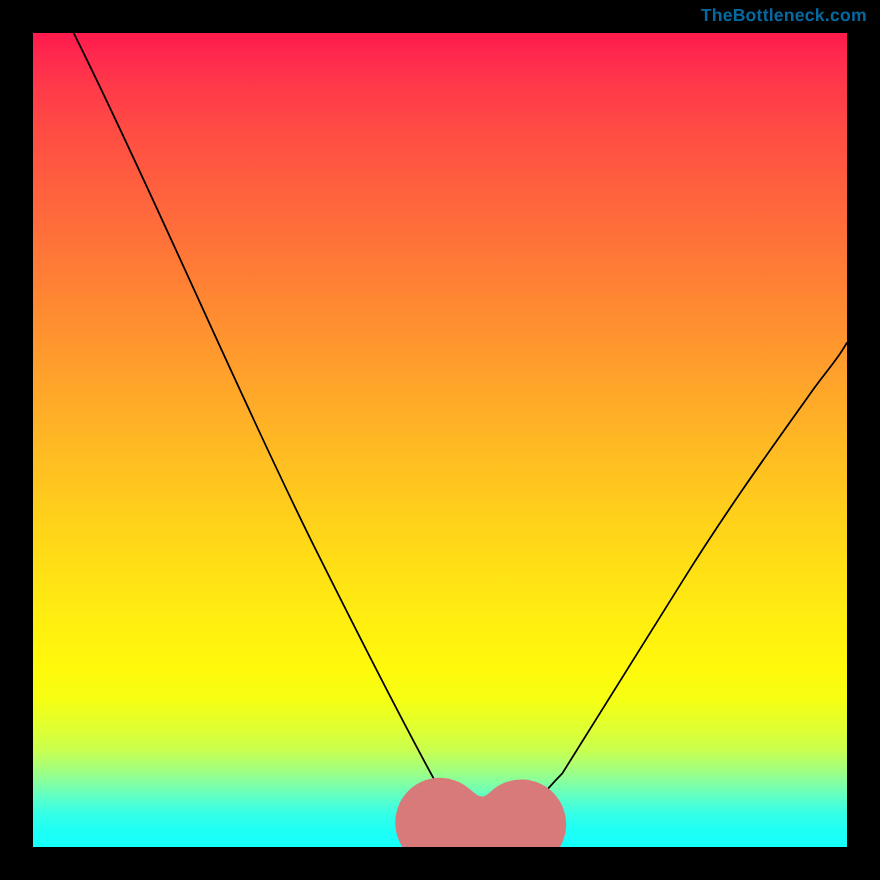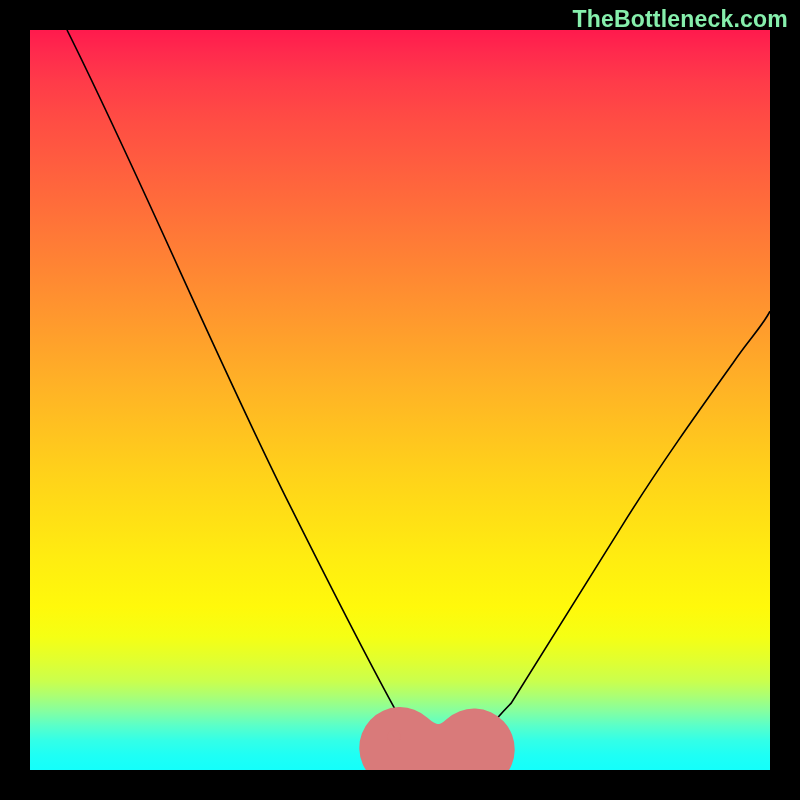--- a/index.html
+++ b/index.html
@@ -59,22 +59,22 @@
   .curve {
     position: absolute;
     inset: 0;
     width: 740px;
     height: 740px;
   }
   .watermark {
     position: absolute;
     top: 6px;
     right: 12px;
-    color: #86efac;
-    font-size: 23px;
+    color: #0369a1;
+    font-size: 16px;
     font-weight: 600;
     letter-spacing: 0.2px;
     user-select: none;
   }
 </style>
 </head>
 <body>
 
 <div class="frame">
   <div class="watermark">TheBottleneck.com</div>

